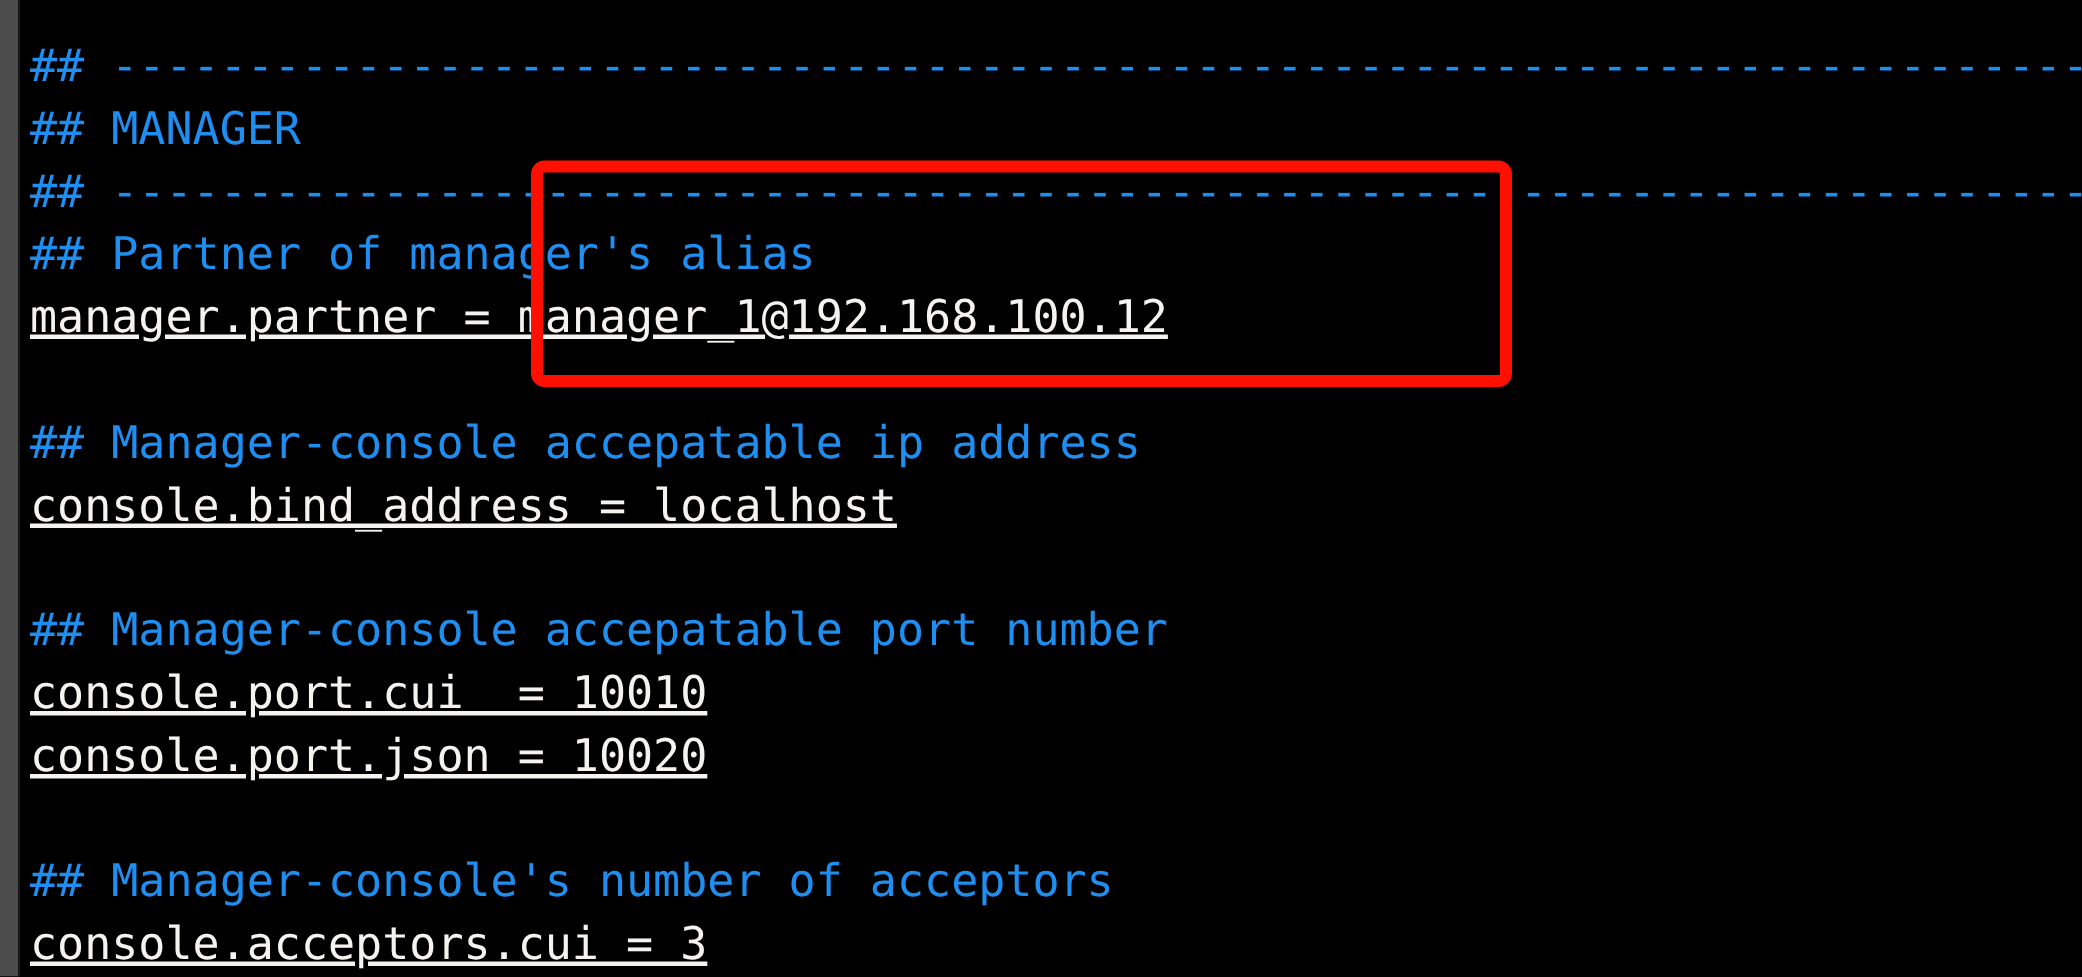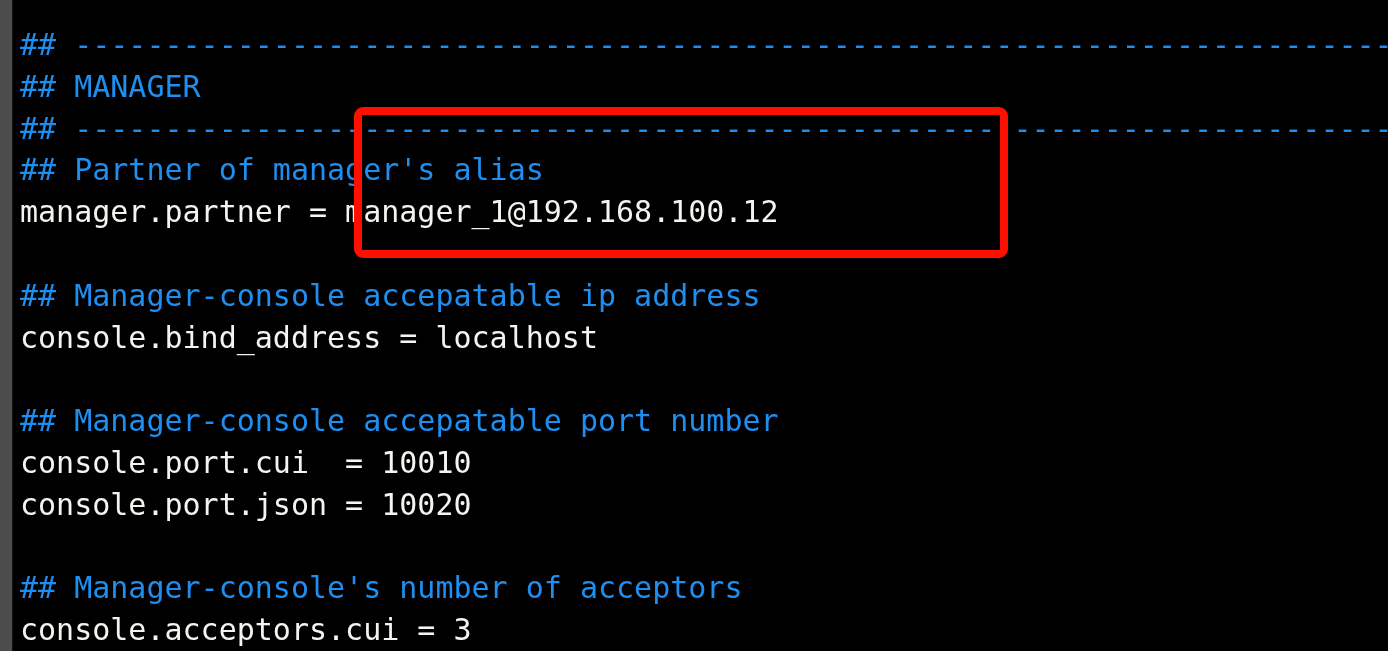--- a/index.html
+++ b/index.html
@@ -51,21 +51,21 @@
     z-index: 2;
   }
 
   .line {
     height: 41.8px;
     white-space: pre;
     display: block;
     overflow: visible;
   }
   .comment { color: #1e8ef0; }
-  .code    { color: #f5f3ef; }
+  .code    { color: #f5f3ef; text-decoration: underline; }
   .blank   { color: transparent; }
 
   
   #annot-box {
     position: absolute;
     left: 354px;
     top: 107px;
     width: 654px;
     height: 151px;
     border: 8px solid #fe1000;

